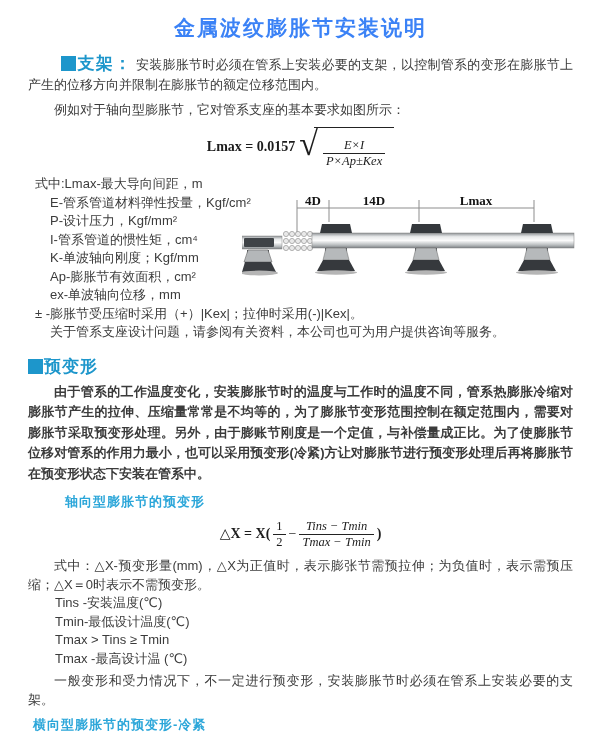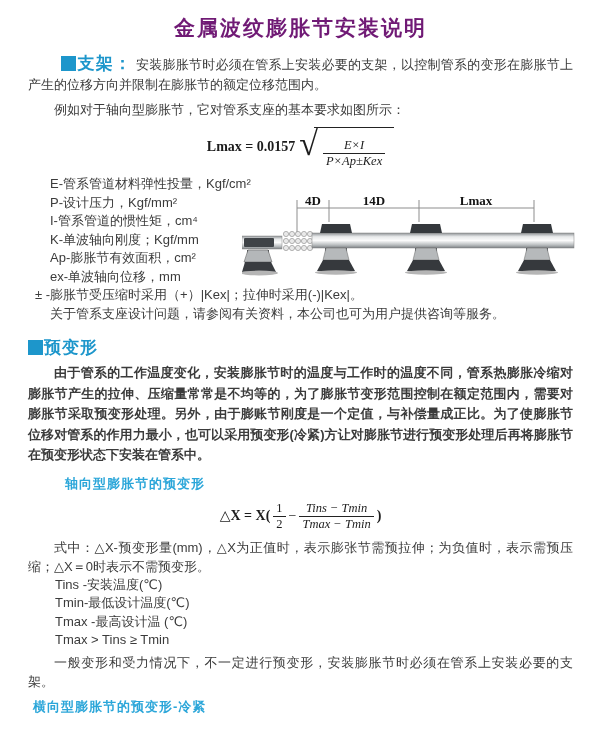--- a/index.html
+++ b/index.html
@@ -4,21 +4,21 @@
 <style>
   :root{ --blue:#1d96cb; --cyan:#2ba6d9; }
   *{box-sizing:border-box; margin:0; padding:0;}
   html,body{background:#e9e9e9;}
   .page{
     width:600px;height:737px;position:relative;background:#ffffff;
     font-family:"Liberation Sans","DejaVu Sans",sans-serif;color:#3b3b3b;
     overflow:hidden;margin:0 auto;box-shadow:0 0 3px rgba(0,0,0,.2);
   }
   .content{padding:12px 27px 0 28px;}
-  h1.doc-title{font-size:21px;text-align:center;font-weight:bold;color:#701a75;
+  h1.doc-title{font-size:21px;text-align:center;font-weight:bold;color:#3b82f6;
     letter-spacing:2px;margin:2px 0 12px;font-family:"Liberation Sans","DejaVu Sans",sans-serif;}
   .p-first{text-indent:2.55em;text-align:justify;line-height:20px;font-size:13px;}
   .sq{display:inline-block;width:15px;height:15px;background:var(--blue);
     vertical-align:-2px;margin-right:1px;}
   .sec-title{color:var(--blue);font-size:17px;font-weight:bold;letter-spacing:1px;}
   .p-eg{margin-top:5px;text-indent:2em;font-size:13px;line-height:19px;}
   .formula-row{text-align:center;margin:8px 0 6px;font-family:"Liberation Serif","DejaVu Serif",serif;color:#1c1c1c;font-size:14px;}
   .lhs{font-weight:bold;}
   .frac{display:inline-block;vertical-align:middle;text-align:center;font-size:12.5px;line-height:1.2;margin:0 3px;}
   .frac .fn{display:block;border-bottom:1px solid #222;padding:0 3px;}
@@ -49,20 +49,21 @@
 
     <p class="p-first"><span class="sq"></span><span class="sec-title">支架：</span> <span>安装膨胀节时必须在管系上安装必要的支架，以控制管系的变形在膨胀节上产生的位移方向并限制在膨胀节的额定位移范围内。</span></p>
 
     <p class="p-eg">例如对于轴向型膨胀节，它对管系支座的基本要求如图所示：</p>
 
     <div class="formula-row">
       <span class="lhs">Lmax = 0.0157</span><span class="sqrt-sign">√</span><span class="sqrt-body"><span class="frac"><span class="fn it">E×I</span><span class="fd it">P×Ap±Kex</span></span></span>
     </div>
 
     <div class="defs">
+      <div class="ind1">式中:Lmax-最大导向间距，m</div>
       <div class="ind2">E-管系管道材料弹性投量，Kgf/cm²</div>
       <div class="ind2">P-设计压力，Kgf/mm²</div>
       <div class="ind2">I-管系管道的惯性矩，cm⁴</div>
       <div class="ind2">K-单波轴向刚度；Kgf/mm</div>
       <div class="ind2">Ap-膨胀节有效面积，cm²</div>
       <div class="ind2">ex-单波轴向位移，mm</div>
       <div class="ind1">± -膨胀节受压缩时采用（+）|Kex|；拉伸时采用(-)|Kex|。</div>
       <div class="ind2">关于管系支座设计问题，请参阅有关资料，本公司也可为用户提供咨询等服务。</div>
     </div>
 
@@ -74,22 +75,22 @@
     <div class="subhead">轴向型膨胀节的预变形</div>
 
     <div class="formula-row">
       <span class="lhs">△X = X(</span><span class="frac"><span class="fn">1</span><span class="fd">2</span></span><span>−</span><span class="frac"><span class="fn it">Tins − Tmin</span><span class="fd it">Tmax − Tmin</span></span><span class="lhs">)</span>
     </div>
 
     <p class="p-note">式中：△X-预变形量(mm)，△X为正值时，表示膨张节需预拉伸；为负值时，表示需预压缩；△X＝0时表示不需预变形。</p>
     <div class="adefs">
       <div>Tins -安装温度(℃)</div>
       <div>Tmin-最低设计温度(℃)</div>
+      <div>Tmax &gt; Tins ≥ Tmin</div>
       <div>Tmax -最高设计温 (℃)</div>
-      <div>Tmax &gt; Tins ≥ Tmin</div>
     </div>
     <p class="p-note">一般变形和受力情况下，不一定进行预变形，安装膨胀节时必须在管系上安装必要的支架。</p>
 
     <div class="subhead lateral">横向型膨胀节的预变形-冷紧</div>
 
   </div>
 
   <svg class="diagram" viewBox="0 0 338 98" xmlns="http://www.w3.org/2000/svg">
     <defs>
       <linearGradient id="pg" x1="0" y1="0" x2="0" y2="1">

